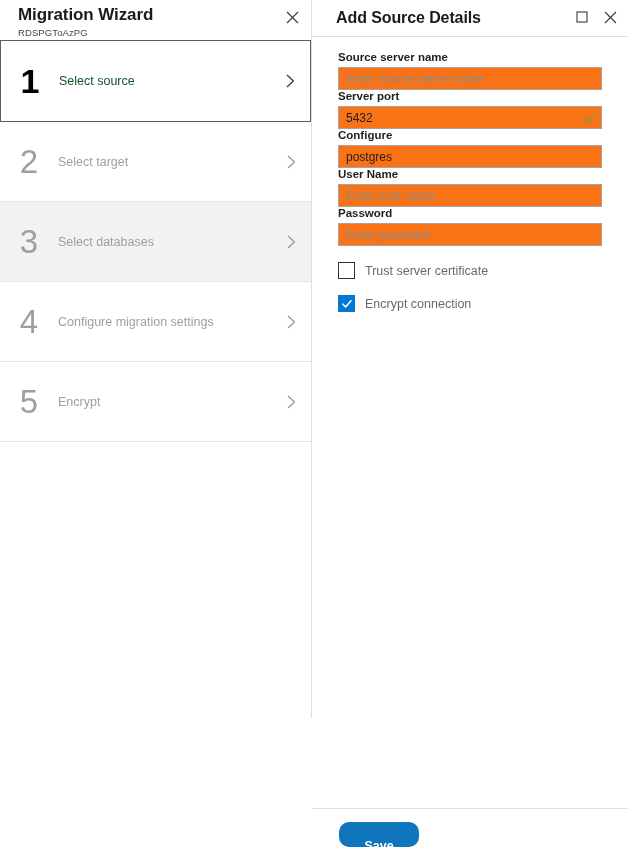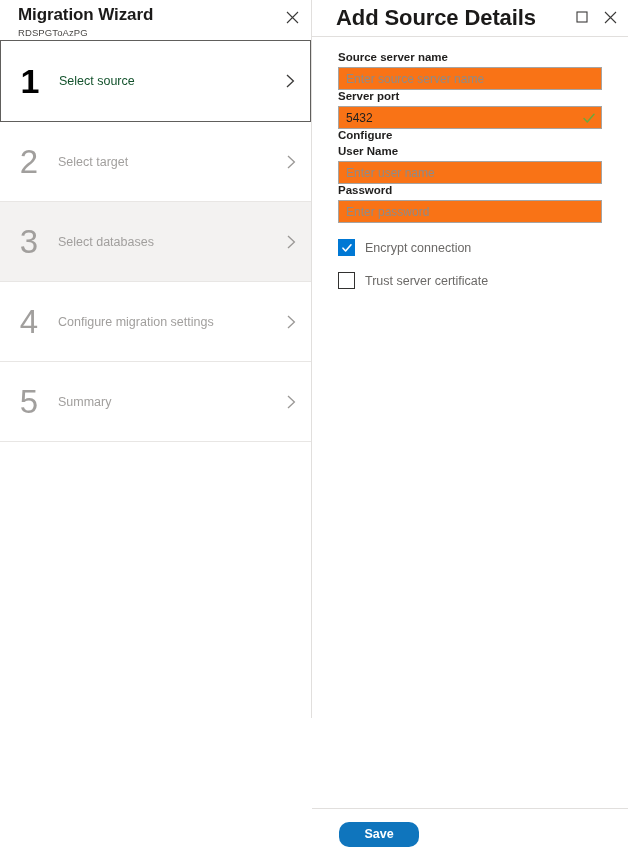--- a/index.html
+++ b/index.html
@@ -134,21 +134,21 @@
     position: relative;
     height: 37px;
     border-bottom: 1px solid #e1dfdd;
     box-sizing: border-box;
     display: flex;
     align-items: center;
     padding-left: 24px;
     flex: 0 0 37px;
   }
   .detail-title {
-    font-size: 22px;
+    font-size: 16px;
     font-weight: bold;
     color: #1b1a19;
     letter-spacing: -0.1px;
   }
   .win-buttons {
     position: absolute;
     right: 4px;
     top: 3px;
     display: flex;
     align-items: center;
@@ -254,21 +254,21 @@
     line-height: 25px;
     background: #0f75bd;
     color: #ffffff;
     font-size: 12.5px;
     font-weight: bold;
     text-align: center;
     border: none;
     border-radius: 10px;
     font-family: "Liberation Sans", "DejaVu Sans", sans-serif;
     cursor: pointer;
-    padding: 0 16px;
+    padding: 12px 16px;
   }
 </style>
 </head>
 <body>
 
 <div class="app">
 
   <div class="left-panel">
 
     <div class="wizard-header">
@@ -320,21 +320,21 @@
         <div class="step-label">Configure migration settings</div>
         <div class="step-chevron">
           <svg width="11" height="16" viewBox="0 0 11 16">
               <path d="M2 2 L8.4 8 L2 14" stroke="currentColor" stroke-width="1.3" fill="none"></path>
             </svg>
         </div>
       </div>
 
       <div class="step">
         <div class="step-num">5</div>
-        <div class="step-label">Summary</div>
+        <div class="step-label">Encrypt</div>
         <div class="step-chevron">
           <svg width="11" height="16" viewBox="0 0 11 16">
               <path d="M2 2 L8.4 8 L2 14" stroke="currentColor" stroke-width="1.3" fill="none"></path>
             </svg>
         </div>
       </div>
 
     </div>
   </div>
 
@@ -376,54 +376,57 @@
           <span class="valid-icon">
             <svg width="14" height="14" viewBox="0 0 14 14">
               <path d="M2 7.5 L5.3 11 L12 3.3" stroke="#6ba83d" stroke-width="1.5" fill="none" stroke-linecap="round" stroke-linejoin="round"></path>
             </svg>
           </span>
         </div>
       </div>
 
       <div class="field">
         <label class="field-label">Configure</label>
+        <div class="input-wrap">
+          <input class="text-input" type="text" placeholder="" value="postgres" style="">
+        </div>
       </div>
 
       <div class="field">
         <label class="field-label">User Name</label>
         <div class="input-wrap">
           <input class="text-input" type="text" placeholder="Enter user name" value="" style="">
         </div>
       </div>
 
       <div class="field">
         <label class="field-label">Password</label>
         <div class="input-wrap">
           <input class="text-input" type="text" placeholder="Enter password" value="" style="">
         </div>
+      </div>
+
+      <div class="check-row">
+        <span class="checkbox">
+          <svg width="12" height="12" viewBox="0 0 12 12" style="visibility:hidden">
+            <path d="M2 6.2 L4.6 9 L10 2.8" stroke="#ffffff" stroke-width="1.6" fill="none" stroke-linecap="round" stroke-linejoin="round"></path>
+          </svg>
+        </span>
+        <span class="check-label">Trust server certificate</span>
       </div>
 
       <div class="check-row">
         <span class="checkbox checked">
           <svg width="12" height="12" viewBox="0 0 12 12">
             <path d="M2 6.2 L4.6 9 L10 2.8" stroke="#ffffff" stroke-width="1.6" fill="none" stroke-linecap="round" stroke-linejoin="round"></path>
           </svg>
         </span>
         <span class="check-label">Encrypt connection</span>
       </div>
 
-      <div class="check-row">
-        <span class="checkbox">
-          <svg width="12" height="12" viewBox="0 0 12 12" style="visibility:hidden">
-            <path d="M2 6.2 L4.6 9 L10 2.8" stroke="#ffffff" stroke-width="1.6" fill="none" stroke-linecap="round" stroke-linejoin="round"></path>
-          </svg>
-        </span>
-        <span class="check-label">Trust server certificate</span>
-      </div>
-
     </div>
 
     <div class="footer">
       <button class="save-button">Save</button>
     </div>
 
   </div>
 </div>
 
 </body></html>

